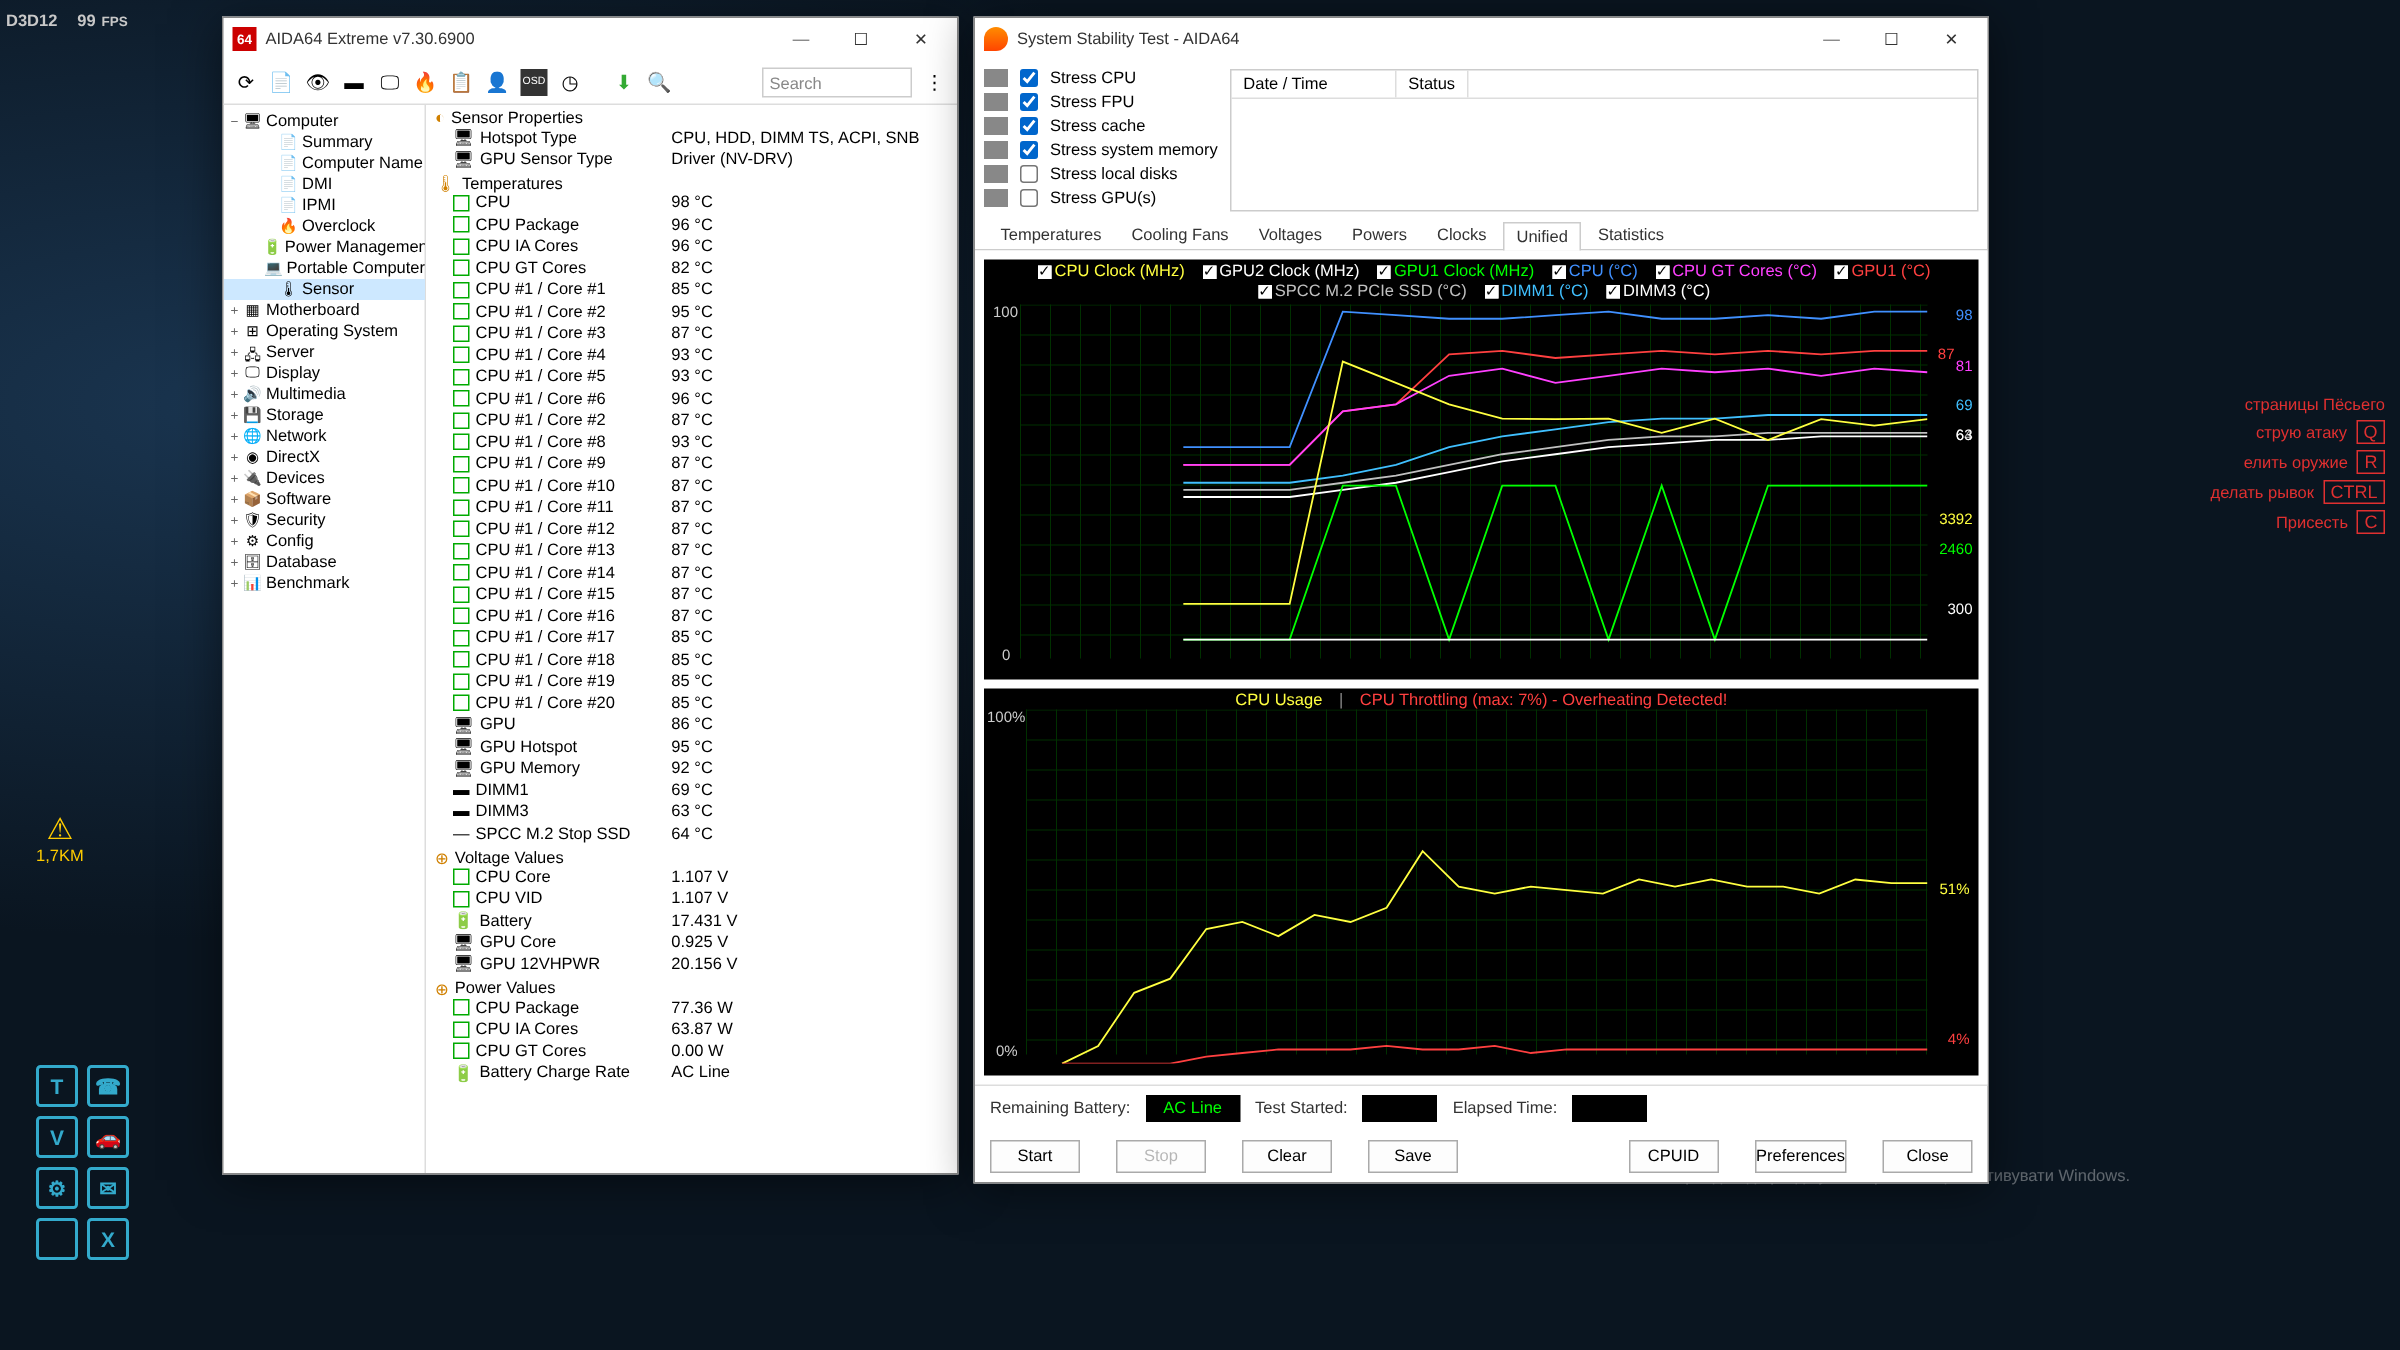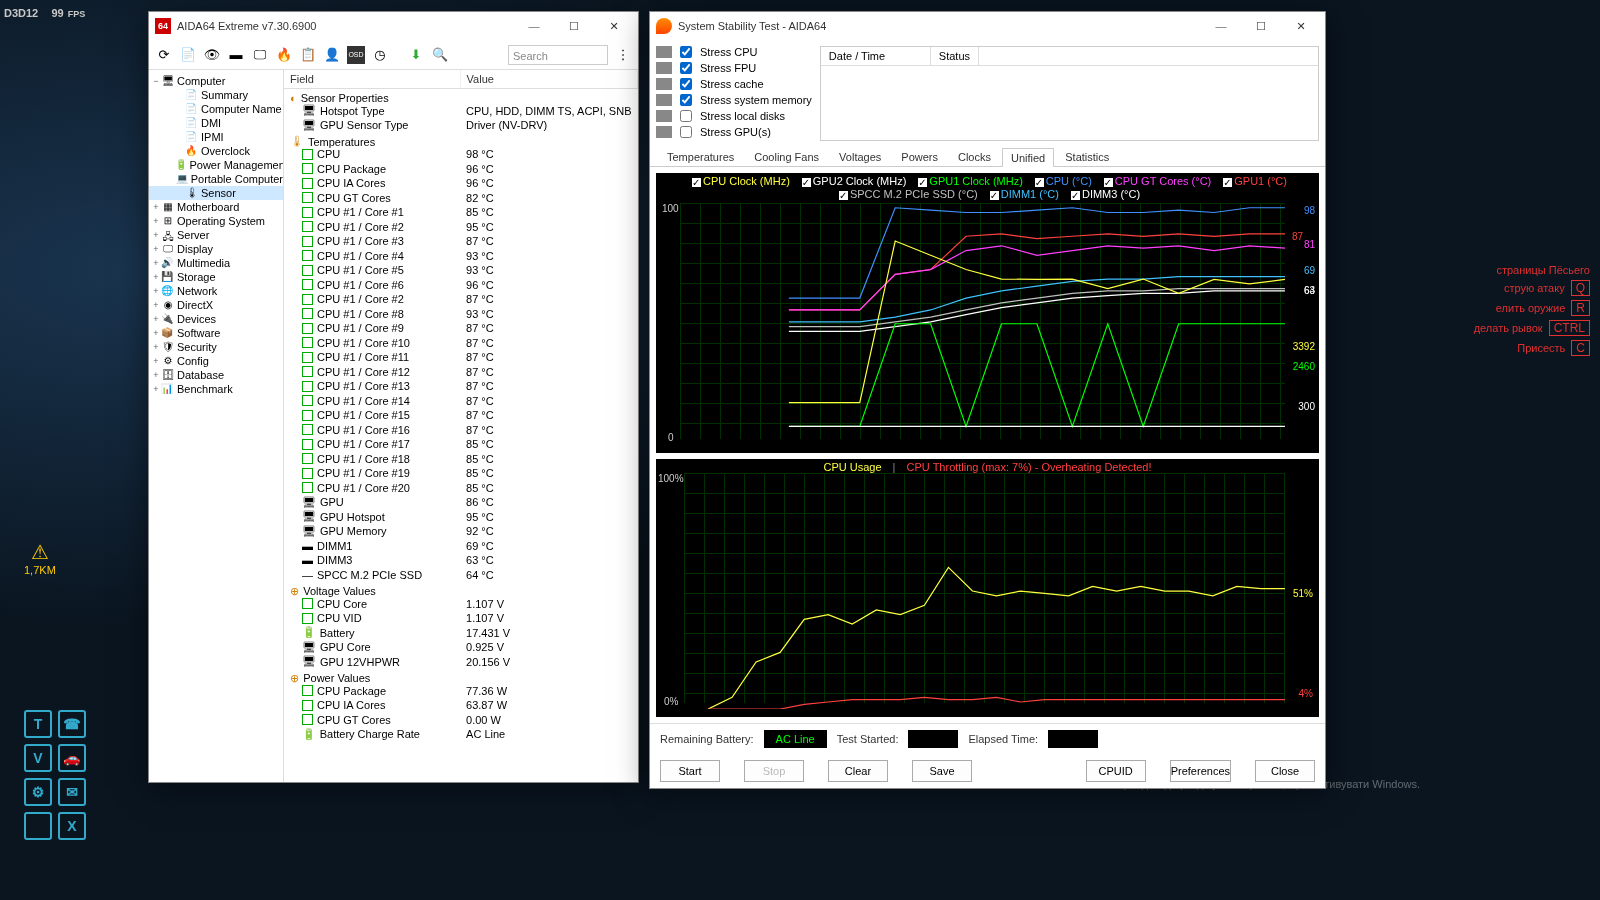--- a/index.html
+++ b/index.html
@@ -260,24 +260,20 @@
         </div>
         <div class="nd i0" style="padding-left: 2px;">
           <span class="tw">+</span>
           <span class="ic">📊</span>
           <span>Benchmark</span>
         </div>
       </div>
     <div class="list">
       <table id="tbl">
         <tbody>
-            <tr>
-              <th>Field</th>
-              <th style="width:45%">Value</th>
-            </tr>
       <tr class="gh">
               <td class="f"><span class="gic">◐</span> Sensor Properties</td>
               <td></td>
             </tr>
             <tr>
               <td class="f" style="padding-left:18px">
                 <span>🖥</span>
                 <span>Hotspot Type</span>
               </td>
               <td>CPU, HDD, DIMM TS, ACPI, SNB</td>
@@ -492,21 +488,21 @@
             <tr>
               <td class="f" style="padding-left:18px">
                 <span>▬</span>
                 <span>DIMM3</span>
               </td>
               <td>63 °C</td>
             </tr>
             <tr>
               <td class="f" style="padding-left:18px">
                 <span>—</span>
-                <span>SPCC M.2 PCIe SSD</span>
+                <span>SPCC M.2 Stop SSD</span>
               </td>
               <td>64 °C</td>
             </tr>
             <tr class="gh">
               <td class="f"><span class="gic">⊕</span> Voltage Values</td>
               <td></td>
             </tr>
             <tr>
               <td class="f" style="padding-left:18px">
                 <span class="cic g"></span>

